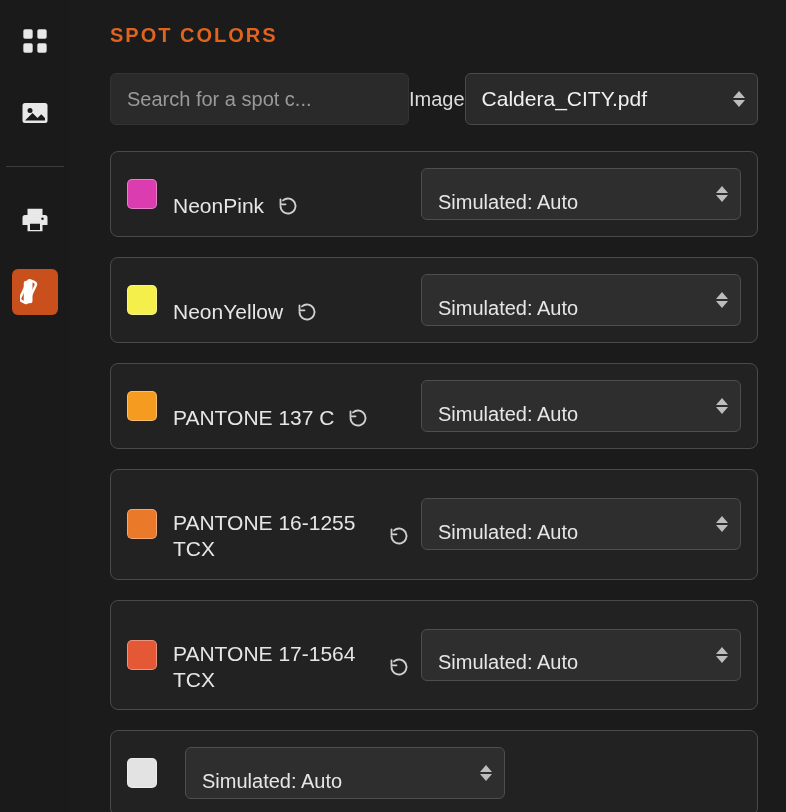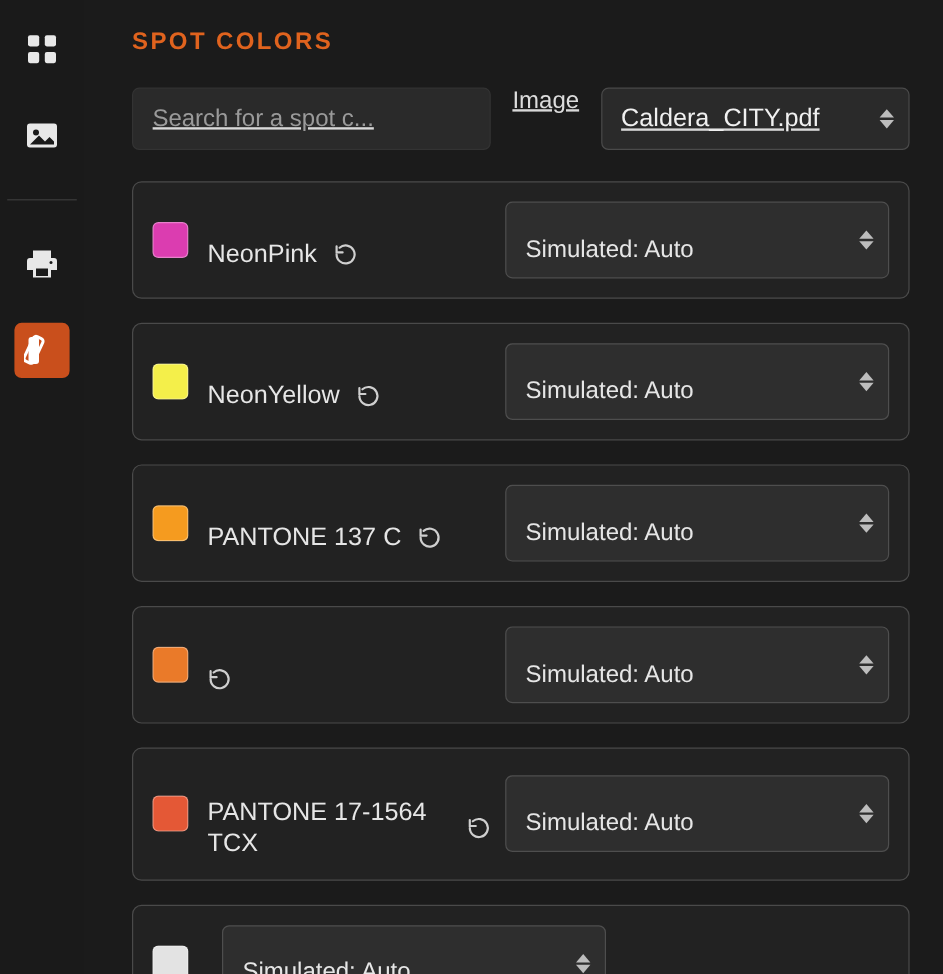--- a/index.html
+++ b/index.html
@@ -8,21 +8,21 @@
 
   
   .sidebar { width: 70px; background: #1a1a1a; display: flex; flex-direction: column; align-items: center; padding-top: 18px; gap: 26px; }
   .sidebar .icon-btn { width: 46px; height: 46px; border-radius: 6px; display: flex; align-items: center; justify-content: center; cursor: pointer; }
   .sidebar .icon-btn.active { background: #c94f1c; }
   .sidebar .divider { width: 58px; height: 1px; background: #3c3c3c; margin: 4px 0; }
 
   
   .main { flex: 1; padding: 24px 28px 20px 40px; display: flex; flex-direction: column; }
   .title { color: #e0631e; font-size: 20px; letter-spacing: 2px; font-weight: 700; margin-bottom: 26px; }
-  .search-row { display: flex; align-items: flex-start; gap: 18px; margin-bottom: 26px; text-decoration: underline; }
+  .search-row { display: flex; align-items: center; margin-bottom: 26px; }
   .search-input { flex: 0 0 282px; height: 52px; background: #2a2a2a; border: 1px solid #333; border-radius: 6px; padding: 0 16px; color: #bdbdbd; font-size: 20px; outline: none; }
   .search-input::placeholder { color: #9a9a9a; }
   .image-label { font-size: 20px; color: #dcdcdc; }
   .image-select { flex: 1; height: 52px; background: #2a2a2a; border: 1px solid #4a4a4a; border-radius: 6px; display: flex; align-items: center; padding: 0 36px 0 16px; font-size: 21px; color: #f0f0f0; font-weight: 500; position: relative; cursor: pointer; }
   .image-select::after {
     content: ""; position: absolute; right: 12px; top: 50%; transform: translateY(-50%);
     width: 0; height: 0;
   }
 
   .spot-list { display: flex; flex-direction: column; gap: 20px; }
@@ -30,21 +30,21 @@
     display: flex; align-items: center;
     border: 1px solid #4a4a4a; border-radius: 8px;
     padding: 16px 16px; background: #222; min-height: 76px;
   }
   .swatch { width: 30px; height: 30px; border-radius: 5px; border: 1.5px solid rgba(255,255,255,0.35); flex: 0 0 30px; margin-right: 16px; }
   .spot-name { font-size: 21px; color: #e6e6e6; font-weight: 500; line-height: 1.25; }
   .name-wrap { display: flex; align-items: center; gap: 14px; flex: 1; min-width: 0; margin-top: 24px; }
   .name-wrap.multi { align-items: center; }
   .refresh-btn { display: inline-flex; align-items: center; justify-content: center; cursor: pointer; color: #cfcfcf; }
   .mode-select {
-    flex: 0 0 320px; height: 64px; margin-left: 12px;
+    flex: 0 0 320px; height: 52px; margin-left: 12px;
     background: #2e2e2e; border: 1px solid #4e4e4e; border-radius: 6px;
     display: flex; align-items: center; padding: 16px 40px 0 16px;
     font-size: 20px; color: #e6e6e6; position: relative; cursor: pointer;
   }
   .updown { position: absolute; right: 12px; top: 50%; transform: translateY(-50%); display: flex; flex-direction: column; gap: 2px; }
   .updown .tri-up, .updown .tri-down { width: 0; height: 0; border-left: 6px solid transparent; border-right: 6px solid transparent; }
   .updown .tri-up { border-bottom: 7px solid #bdbdbd; }
   .updown .tri-down { border-top: 7px solid #bdbdbd; }
 </style>
 </head>
@@ -156,20 +156,21 @@
           <span class="updown">
               <span class="tri-up"></span>
               <span class="tri-down"></span>
             </span>
         </div>
       </div>
 
       <div class="spot-item">
         <div class="swatch" style="background:#ea7a29"></div>
         <div class="name-wrap multi">
+          <span class="spot-name" style="max-width:210px">PANTONE 16-1255 TCX</span>
           <span class="refresh-btn">
             <svg width="20" height="20" viewBox="0 0 24 24" fill="none" stroke="#cfcfcf" stroke-width="2.2" stroke-linecap="round">
                 <path d="M3 12a9 9 0 1 0 3-6.7"></path>
                 <polyline points="3 4 3 10 9 10" fill="none"></polyline>
               </svg>
           </span>
         </div>
         <div class="mode-select">
           <span>Simulated: Auto</span>
           <span class="updown">

